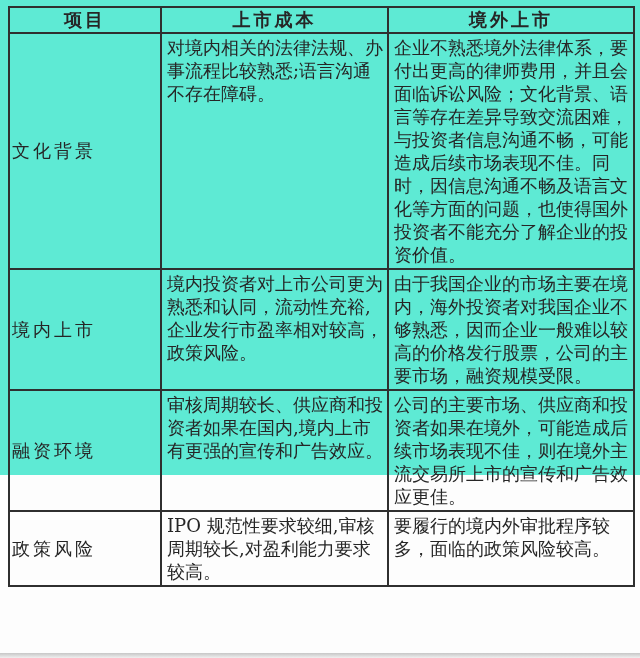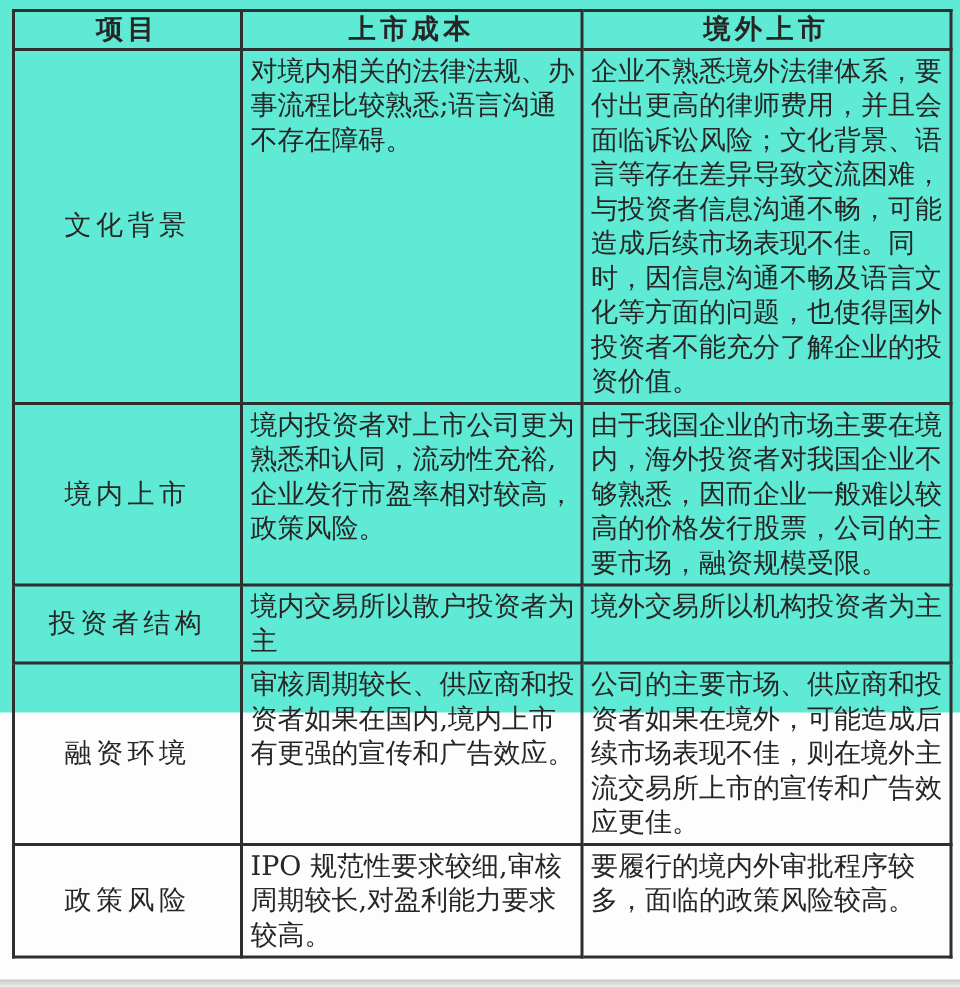--- a/index.html
+++ b/index.html
@@ -36,21 +36,20 @@
   }
   table.cmp th {
     height: 22px;
     padding: 1px 2px;
     font-weight: bold;
     text-align: center;
     letter-spacing: 3px;
     line-height: 22px;
   }
   td.rowlabel {
-    text-align: center;
     vertical-align: middle;
     letter-spacing: 3px;
     padding: 2px;
     line-height: 24px;
   }
   td.content {
     vertical-align: top;
     text-align: left;
     padding: 2px 2px 2px 5px;
     line-height: 23px;
@@ -93,25 +92,20 @@
       <tr class="r1">
         <td class="rowlabel">文化背景</td>
         <td class="content">对境内相关的法律法规、办事流程比较熟悉;语言沟通不存在障碍。</td>
         <td class="content">企业不熟悉境外法律体系，要付出更高的律师费用，并且会面临诉讼风险；文化背景、语言等存在差异导致交流困难，与投资者信息沟通不畅，可能造成后续市场表现不佳。同时，因信息沟通不畅及语言文化等方面的问题，也使得国外投资者不能充分了解企业的投资价值。</td>
       </tr>
       <tr class="r3">
         <td class="rowlabel">境内上市</td>
         <td class="content">境内投资者对上市公司更为熟悉和认同，流动性充裕,企业发行市盈率相对较高，政策风险。</td>
         <td class="content">由于我国企业的市场主要在境内，海外投资者对我国企业不够熟悉，因而企业一般难以较高的价格发行股票，公司的主要市场，融资规模受限。</td>
       </tr>
-      <tr class="r4">
-        <td class="rowlabel">投资者结构</td>
-        <td class="content">境内交易所以散户投资者为主</td>
-        <td class="content">境外交易所以机构投资者为主</td>
-      </tr>
       <tr class="r5">
         <td class="rowlabel">融资环境</td>
         <td class="content">审核周期较长、供应商和投资者如果在国内,境内上市有更强的宣传和广告效应。</td>
         <td class="content">公司的主要市场、供应商和投资者如果在境外，可能造成后续市场表现不佳，则在境外主流交易所上市的宣传和广告效应更佳。</td>
       </tr>
       <tr class="r6">
         <td class="rowlabel">政策风险</td>
         <td class="content">IPO 规范性要求较细,审核周期较长,对盈利能力要求较高。</td>
         <td class="content">要履行的境内外审批程序较多，面临的政策风险较高。</td>
       </tr>

